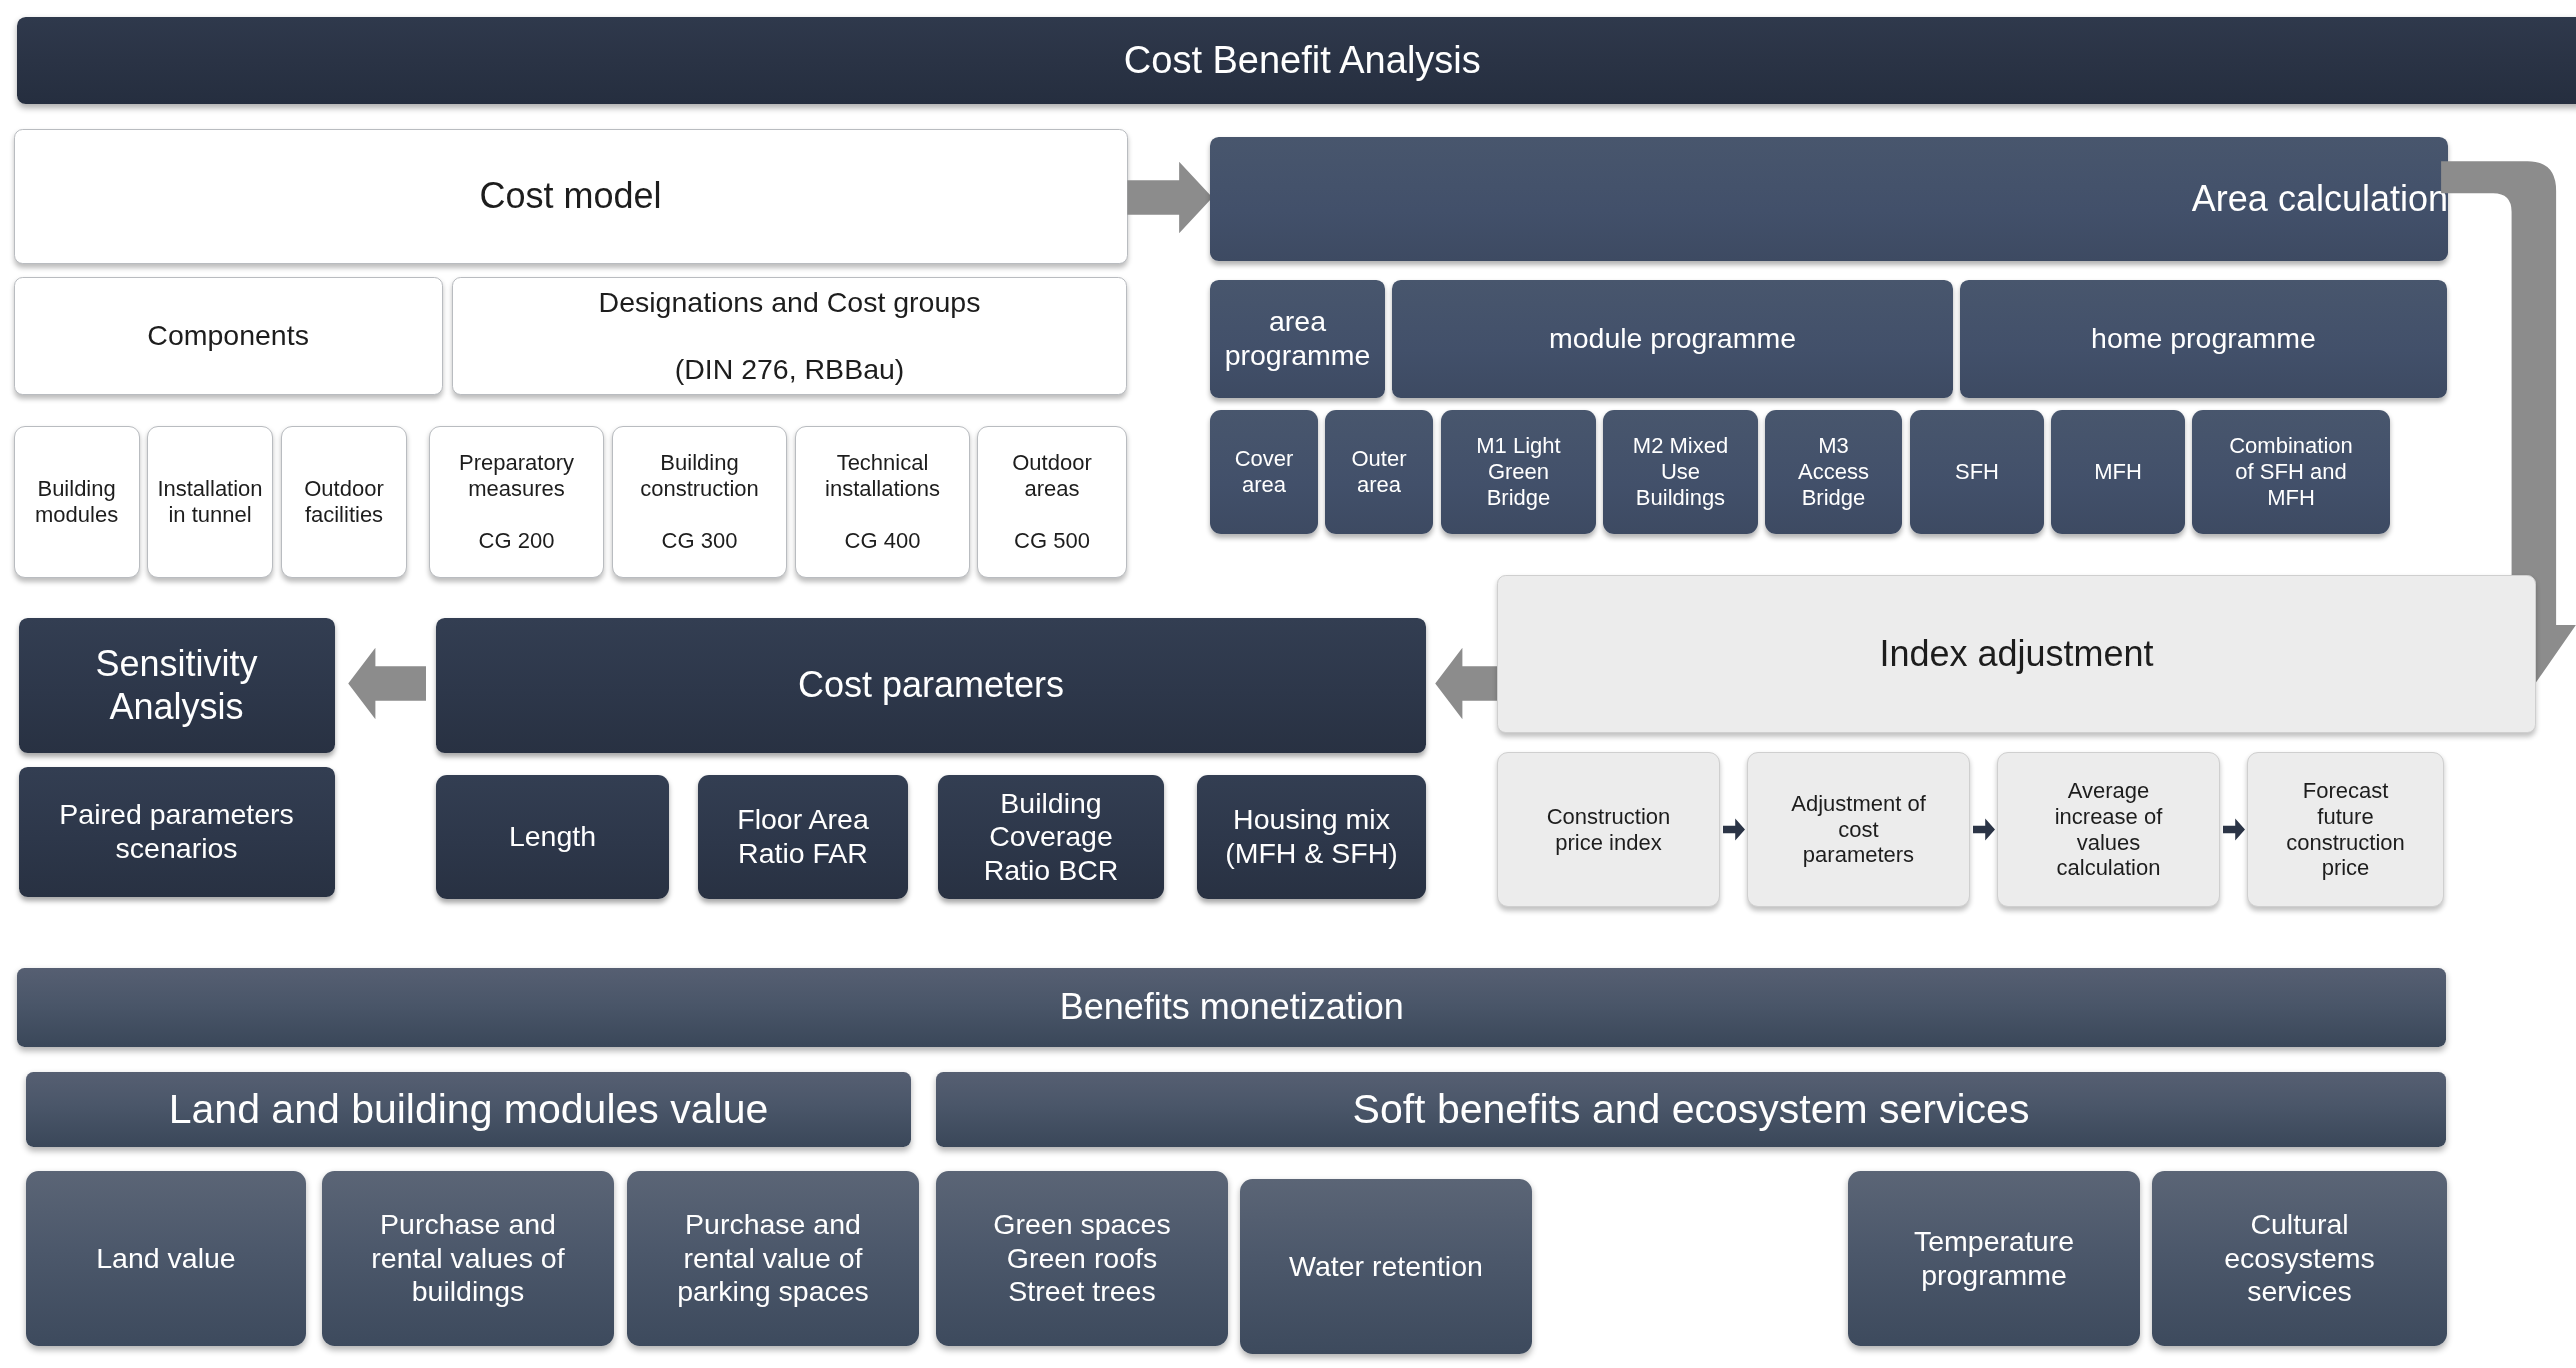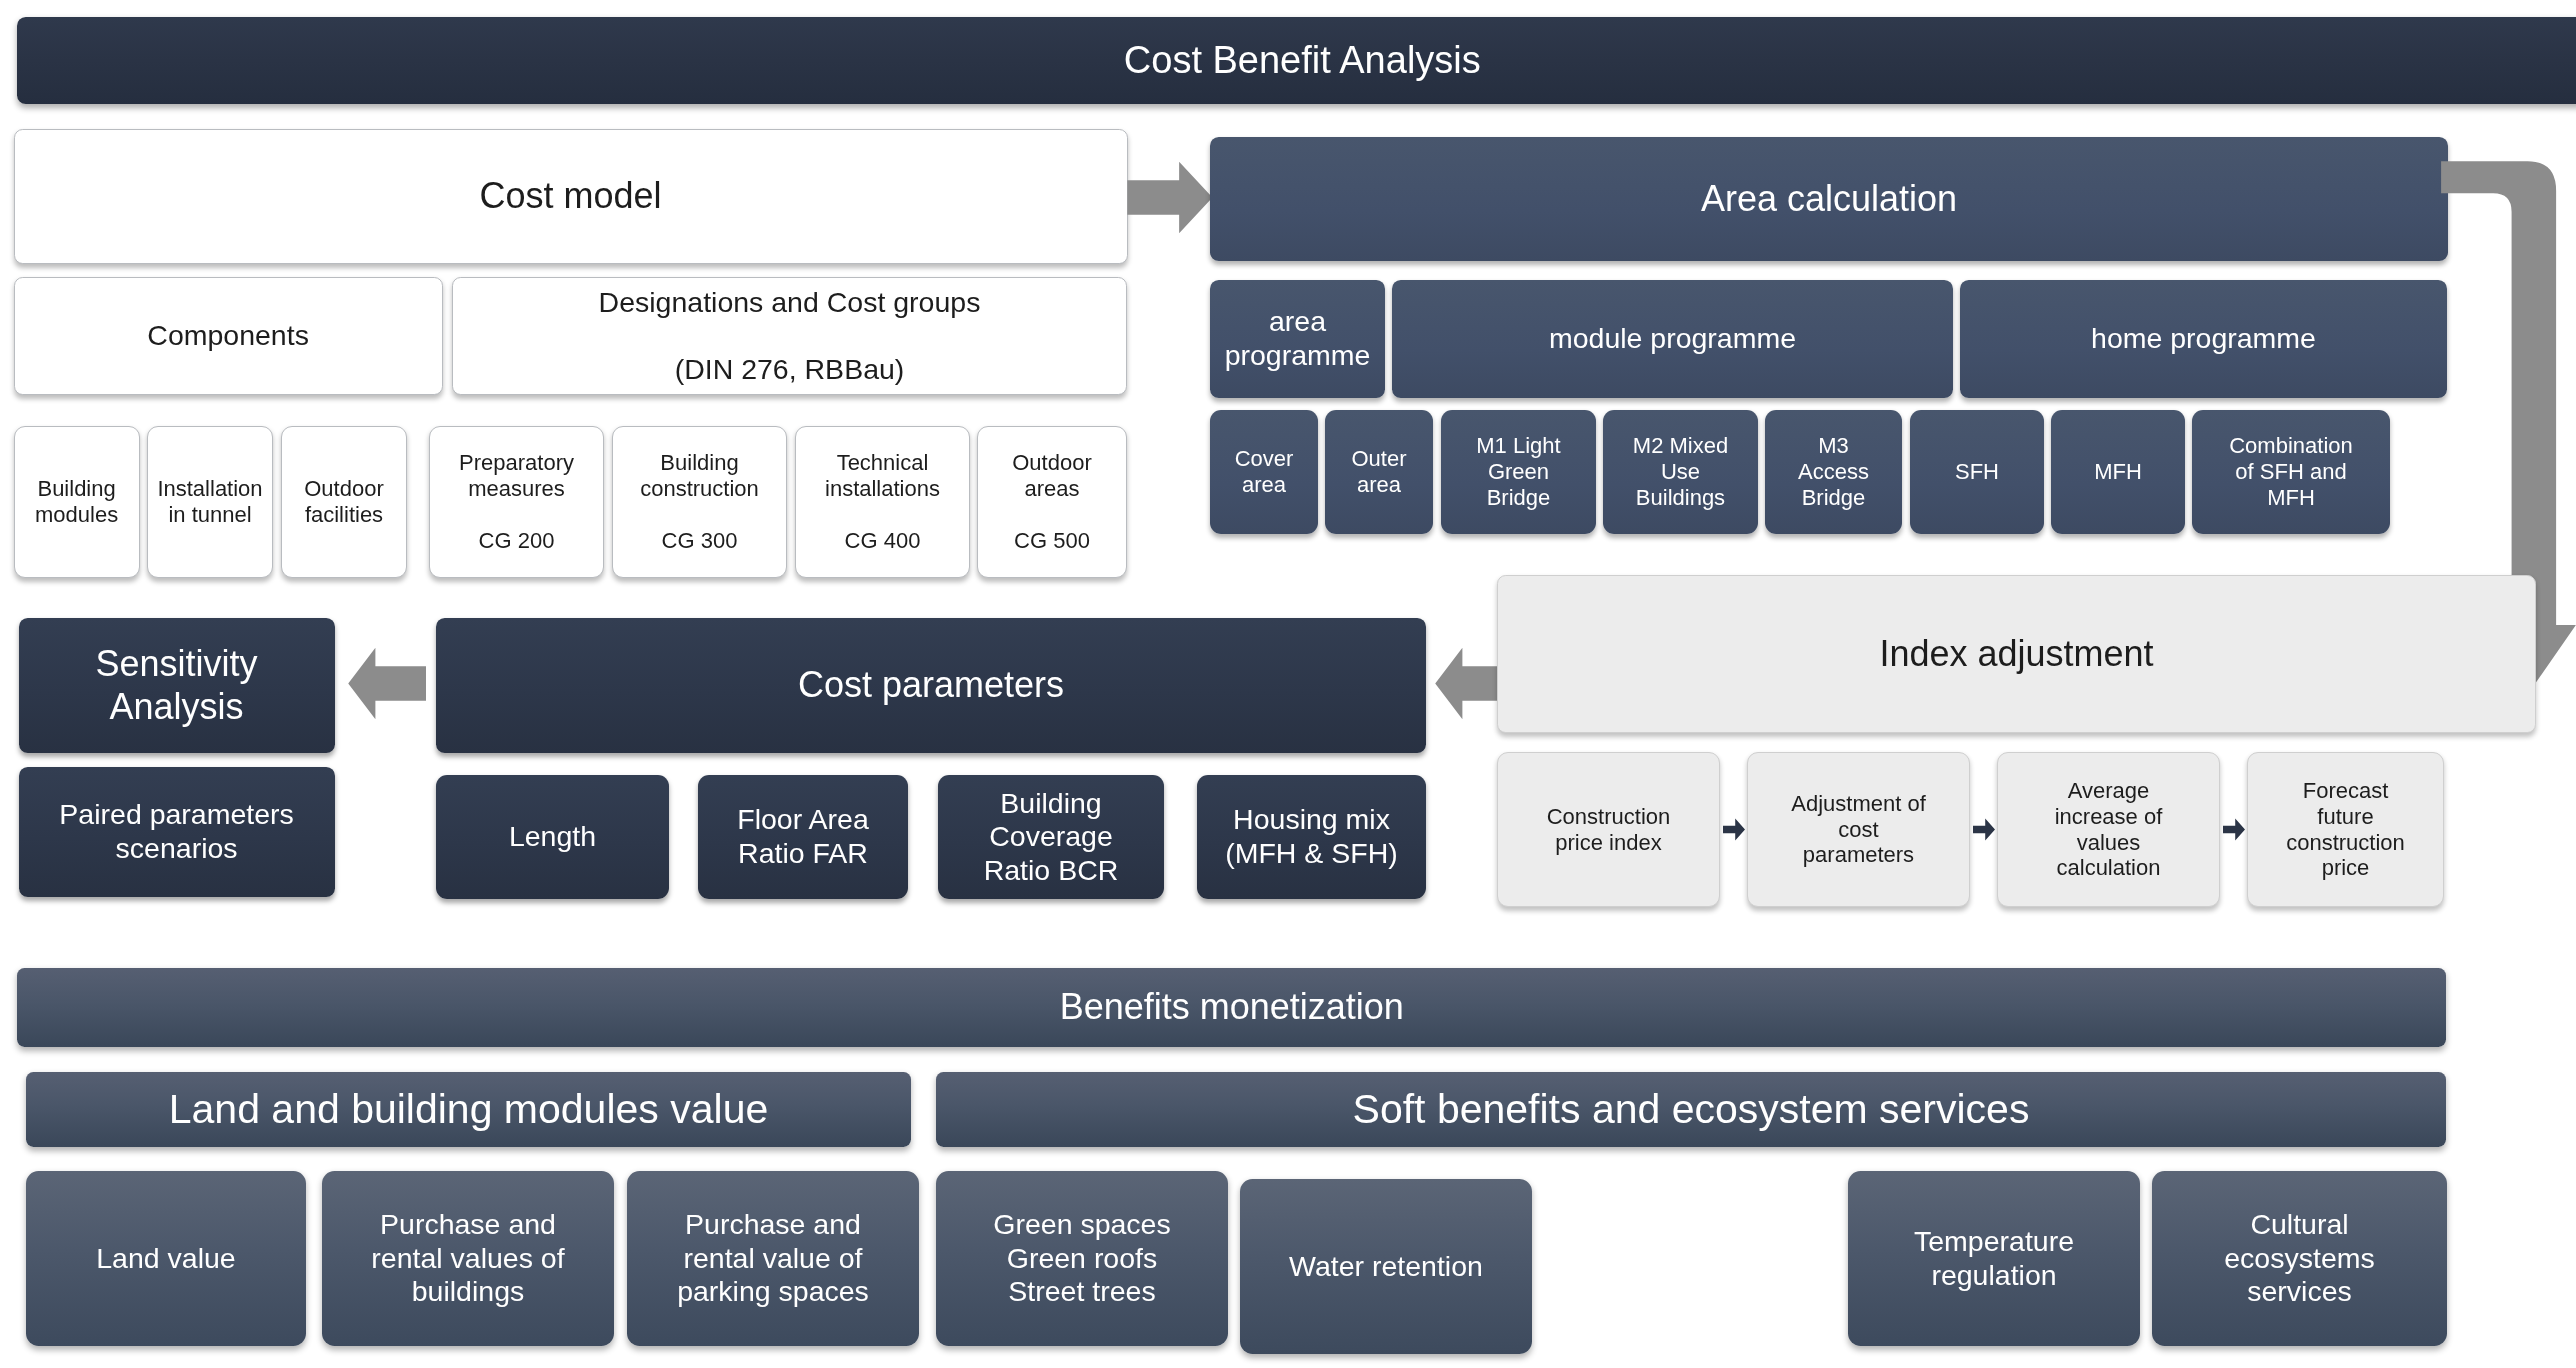--- a/index.html
+++ b/index.html
@@ -115,21 +115,21 @@
 
 CG 400</span>
   </div>
   <div class="box white t-xs" style="left:977px;top:426px;width:150px;height:152px;border-radius:11px;">
     <span class="lbl">Outdoor
 areas
 
 CG 500</span>
   </div>
 
-  <div class="box mid t-xl" style="left:1210px;top:137px;width:1238px;height:124px;">
+  <div class="box mid t-xl" style="left:1210px;top:137px;width:1238px;height:124px;justify-content:flex-end;">
     <span class="lbl">Area calculation</span>
   </div>
 
   <svg class="arrow" style="left:2441px;top:155px;width:135px;height:538px;" viewBox="0 0 218 870">
     <path d="M0,10 L140,10 Q186,10 186,58 L186,760 L218,760 L150,858 L82,760 L114,760 L114,92 Q114,62 84,62 L0,62 Z" fill="#8c8c8c"></path>
   </svg>
 
   <div class="box mid t-md" style="left:1210px;top:280px;width:175px;height:118px;">
     <span class="lbl">area
 programme</span>
@@ -280,21 +280,21 @@
   <div class="box bgrad2 t-md" style="left:936px;top:1171px;width:292px;height:175px;border-radius:12.4px;">
     <span class="lbl">Green spaces
 Green roofs
 Street trees</span>
   </div>
   <div class="box bgrad2 t-md" style="left:1240px;top:1179px;width:292px;height:175px;border-radius:12.4px;">
     <span class="lbl">Water retention</span>
   </div>
   <div class="box bgrad2 t-md" style="left:1848px;top:1171px;width:292px;height:175px;border-radius:12.4px;">
     <span class="lbl">Temperature
-regulation</span>
+programme</span>
   </div>
   <div class="box bgrad2 t-md" style="left:2152px;top:1171px;width:295px;height:175px;border-radius:12.4px;">
     <span class="lbl">Cultural
 ecosystems
 services</span>
   </div>
 
 </div>
 
 

